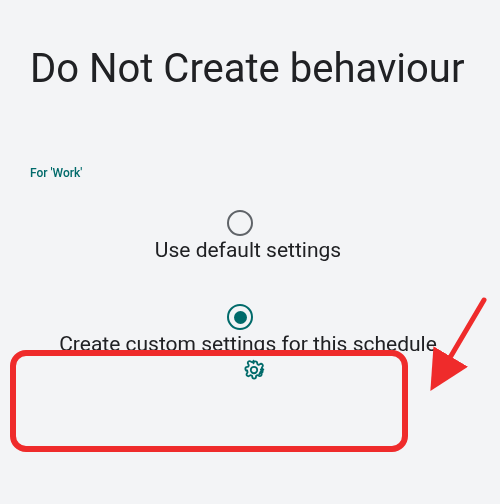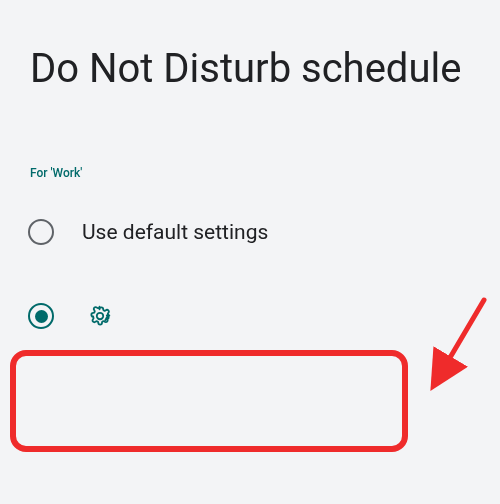--- a/index.html
+++ b/index.html
@@ -24,20 +24,21 @@
     color: #006a6a;
     font-size: 12px;
     font-weight: 500;
     padding: 60px 30px 24px 30px;
   }
   .option-row {
     display: flex;
     align-items: center;
     padding: 6px 20px 6px 28px;
     min-height: 56px;
+    flex-direction: column;
   }
   .radio {
     width: 26px;
     height: 26px;
     border-radius: 50%;
     flex: 0 0 auto;
     margin-right: 28px;
     display: flex;
     align-items: center;
     justify-content: center;
@@ -83,34 +84,35 @@
   .arrow {
     position: absolute;
     left: 426px;
     top: 296px;
     pointer-events: none;
   }
 </style>
 </head>
 <body>
 
-<div class="title">Do Not Disturb schedule</div>
+<div class="title">Do Not Create behaviour</div>
 
 <div class="section-label">For 'Work'</div>
 
 <div class="option-row">
   <span class="radio radio-unchecked"></span>
   <span class="option-label">Use default settings</span>
   <span class="gear-slot"></span>
 </div>
 
 <div style="height:28px"></div>
 
 <div class="option-row">
   <span class="radio radio-checked"></span>
+  <span class="option-label">Create custom settings for this schedule</span>
   <span class="gear-slot gear-icon">
     <svg width="22" height="22" viewBox="0 0 24 24">
       <path fill="none" stroke="#006a6a" stroke-width="2" stroke-linejoin="round" d="M12 8.5a3.5 3.5 0 1 0 0 7 3.5 3.5 0 0 0 0-7z
            M19.4 13.5a1.6 1.6 0 0 0 .32 1.77l.06.06a2 2 0 1 1-2.83 2.83l-.06-.06a1.6 1.6 0 0 0-1.77-.32 1.6 1.6 0 0 0-.97 1.47V19.4a2 2 0 1 1-4 0v-.1a1.6 1.6 0 0 0-1.05-1.47 1.6 1.6 0 0 0-1.77.32l-.06.06a2 2 0 1 1-2.83-2.83l.06-.06a1.6 1.6 0 0 0 .32-1.77 1.6 1.6 0 0 0-1.47-.97H4.6a2 2 0 1 1 0-4h.1a1.6 1.6 0 0 0 1.47-1.05 1.6 1.6 0 0 0-.32-1.77l-.06-.06a2 2 0 1 1 2.83-2.83l.06.06a1.6 1.6 0 0 0 1.77.32H10.5a1.6 1.6 0 0 0 .97-1.47V4.6a2 2 0 1 1 4 0v.1a1.6 1.6 0 0 0 .97 1.47 1.6 1.6 0 0 0 1.77-.32l.06-.06a2 2 0 1 1 2.83 2.83l-.06.06a1.6 1.6 0 0 0-.32 1.77V10.5a1.6 1.6 0 0 0 1.47.97H19.4a2 2 0 1 1 0 4h-.1a1.6 1.6 0 0 0-1.47.97z"></path>
     </svg>
   </span>
 </div>
 
 <div class="highlight-box"></div>
 

